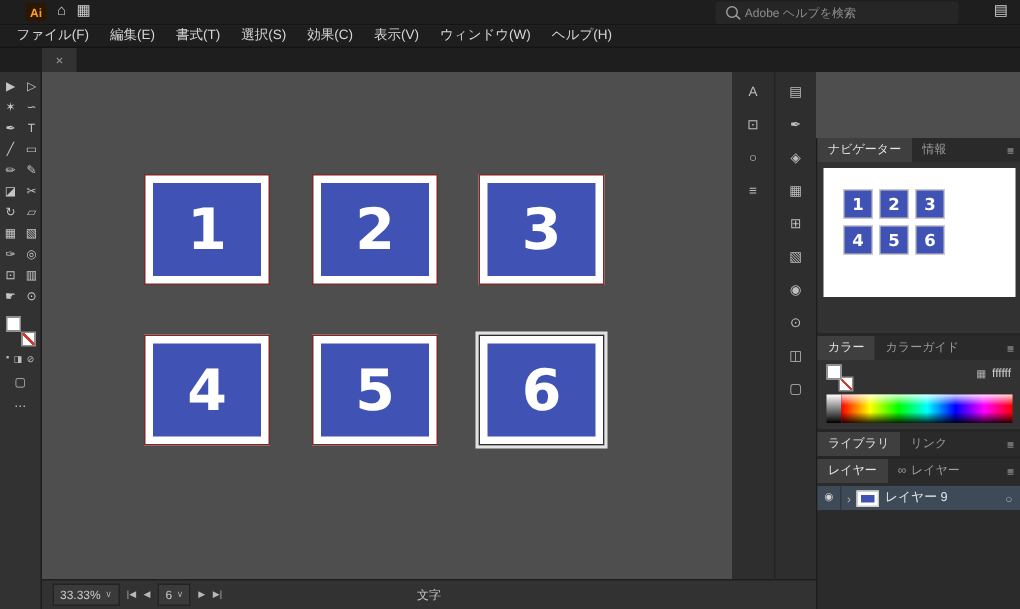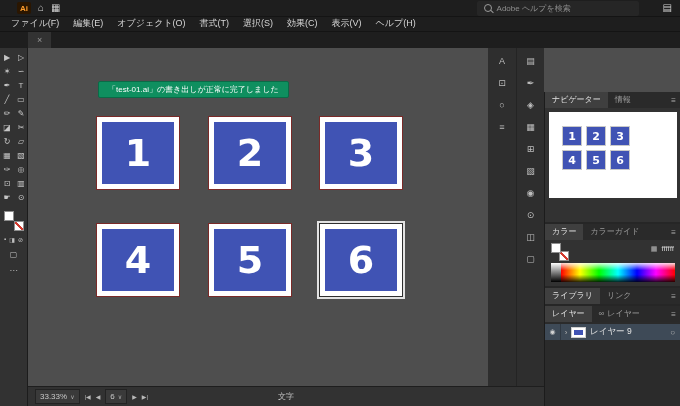--- a/index.html
+++ b/index.html
@@ -136,25 +136,25 @@
         <span class="mag"></span>
         <span class="search-text">Adobe ヘルプを検索</span>
       </div>
       <span class="tb-ic">▤</span>
     </div>
   </div>
 
   <div class="menubar abs">
     <span class="menu-item">ファイル(F)</span>
     <span class="menu-item">編集(E)</span>
-    <span class="menu-item">オブジェクト(O)</span>
     <span class="menu-item">書式(T)</span>
     <span class="menu-item">選択(S)</span>
     <span class="menu-item">効果(C)</span>
     <span class="menu-item">表示(V)</span>
+    <span class="menu-item">ウィンドウ(W)</span>
     <span class="menu-item">ヘルプ(H)</span>
   </div>
 
   <div class="tabbar abs">
     <div class="doctab">
       <span class="doctab-close">×</span>
     </div>
   </div>
 
   <div class="toolbar abs">
@@ -189,21 +189,20 @@
     <div class="mini-row">
       <span class="mini-ic">▪</span>
       <span class="mini-ic">◨</span>
       <span class="mini-ic">⊘</span>
     </div>
     <span class="tb-bottom">▢</span>
     <span class="tb-bottom">⋯</span>
   </div>
 
   <div class="canvas abs">
-    <div class="toast">「test-01.ai」の書き出しが正常に完了しました</div>
 
     <div class="card c1">
       <div class="blue">
         <span class="num">1</span>
       </div>
     </div>
     <div class="card c2">
       <div class="blue">
         <span class="num">2</span>
       </div>

